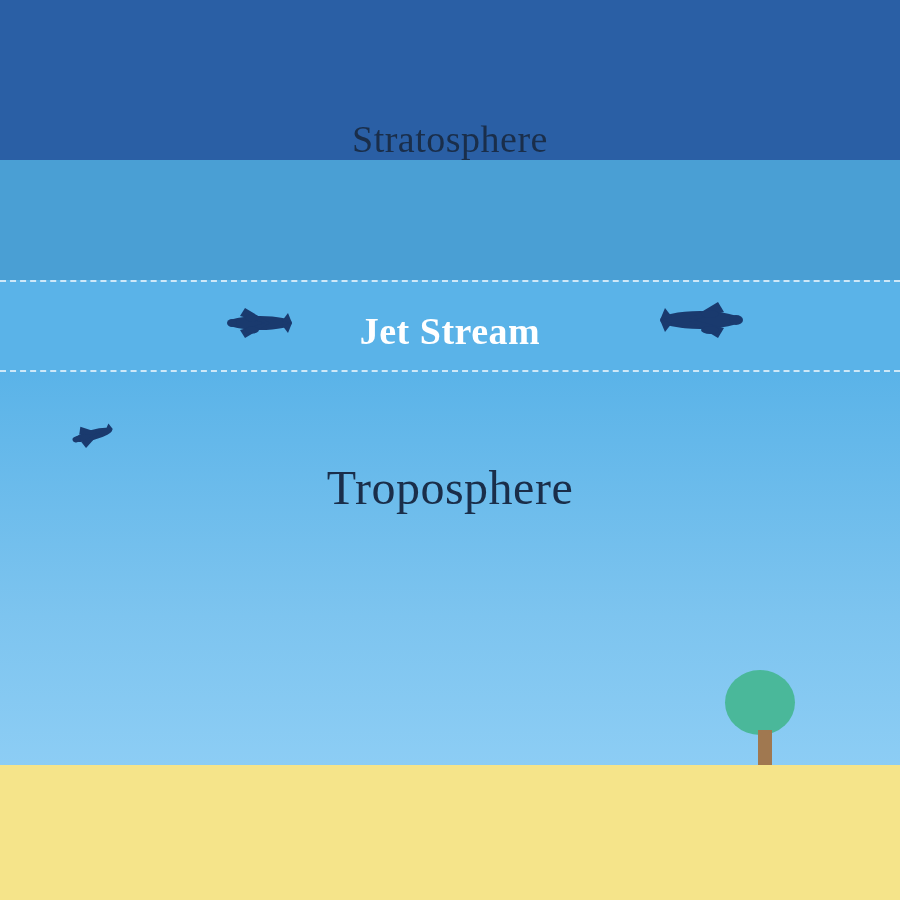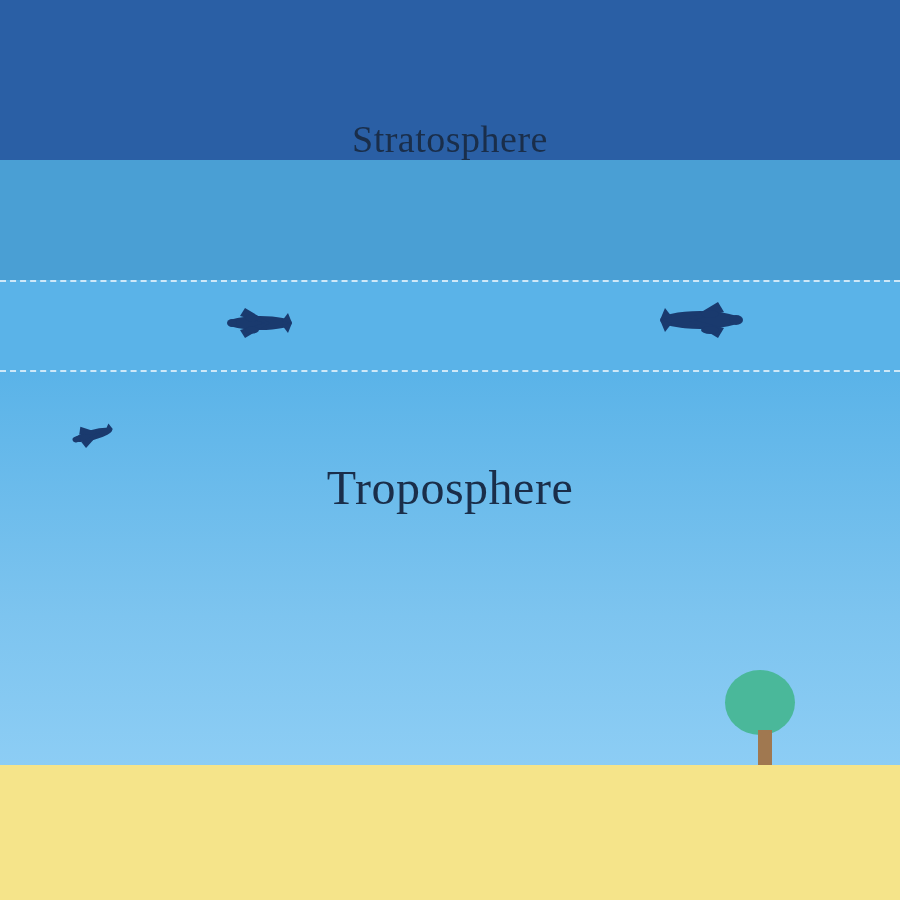--- a/index.html
+++ b/index.html
@@ -135,20 +135,21 @@
   <div class="stratosphere"></div>
   <div class="upper-tropo"></div>
   <div class="jet-stream-band"></div>
   <div class="troposphere"></div>
   <div class="ground"></div>
 
   <div class="dashed-line-top"></div>
   <div class="dashed-line-bottom"></div>
 
   <div class="label-stratosphere">Stratosphere</div>
+  <div class="label-jet-stream">Jet Stream</div>
   <div class="label-troposphere">Troposphere</div>
 
   <div class="airplane" style="left: 220px; top: 298px;">
     <svg width="80" height="50" viewBox="0 0 80 50" style="transform: scaleX(-1);">
 
       <ellipse cx="40" cy="25" rx="32" ry="7" fill="#1a3a6e"></ellipse>
 
       <polygon points="30,25 55,10 60,18 35,25" fill="#1a3a6e"></polygon>
       <polygon points="30,25 55,40 60,32 35,25" fill="#1a3a6e"></polygon>
 

